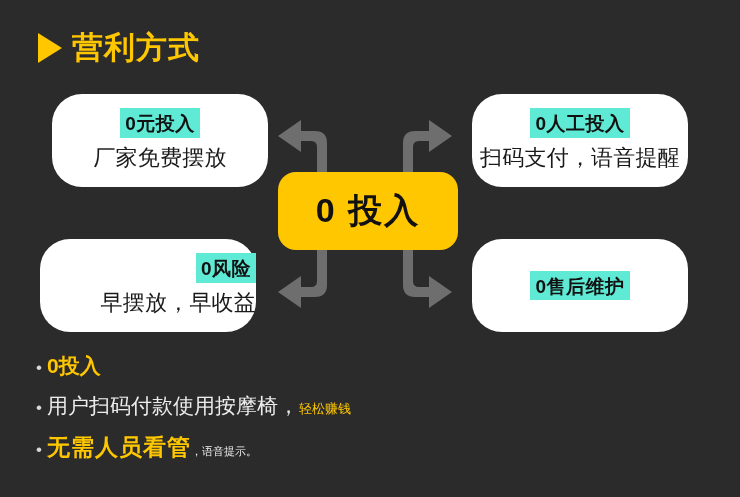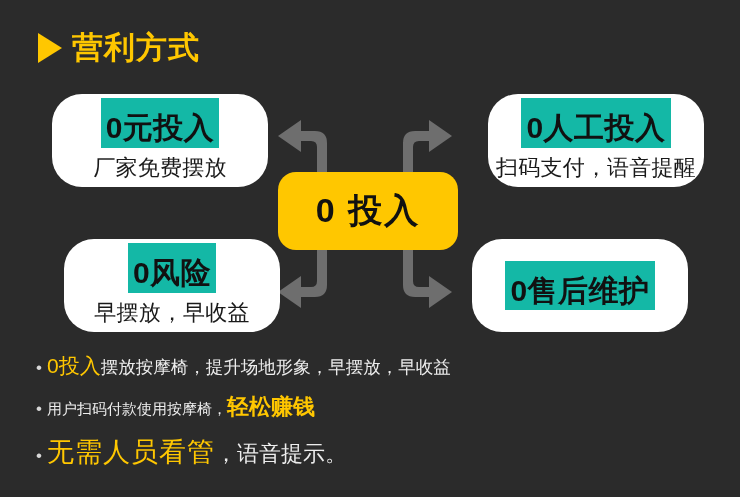--- a/index.html
+++ b/index.html
@@ -51,31 +51,31 @@
     height: 93px;
     background: #ffffff;
     border-radius: 30px;
     display: flex;
     flex-direction: column;
     align-items: center;
     justify-content: center;
     box-sizing: border-box;
   }
   .card.tl { left: 52px;  top: 94px; }
-  .card.tr { left: 472px; top: 94px; margin-left: 16px; }
-  .card.bl { left: 64px;  top: 239px; }
+  .card.tr { left: 472px; top: 94px; }
+  .card.bl { left: 40px;  top: 239px; align-items: flex-end; }
   .card.br { left: 472px; top: 239px; }
 
   .card-head {
-    background: #14b8a6;
+    background: #5eead4;
     color: #111111;
-    font-size: 30px;
+    font-size: 19px;
     font-weight: bold;
     line-height: 1.18;
-    padding: 12px 5px 2px 5px;
+    padding: 5px 5px 2px 5px;
     white-space: nowrap;
     letter-spacing: 0.5px;
   }
   .card-sub {
     color: #1a1a1a;
     font-size: 22px;
     margin-top: 5px;
     white-space: nowrap;
     letter-spacing: 0.2px;
   }
@@ -128,26 +128,26 @@
     font-size: 17px;
     margin-right: 5px;
     line-height: 1;
   }
   .b-yellow {
     color: #ffc700;
   }
   .b-white {
     color: #ededed;
   }
-  .b1-em { font-size: 21px; font-weight: normal; }
+  .b1-em { font-size: 21px; font-weight: bold; }
   .b1-rest { font-size: 17.5px; }
-  .b2-rest { font-size: 15px; }
-  .b2-em  { font-size: 22px; font-weight: bold; }
-  .b3-em  { font-size: 27px; font-weight: normal; letter-spacing: 1px; }
-  .b3-rest { font-size: 22px; }
+  .b2-rest { font-size: 21px; }
+  .b2-em  { font-size: 13px; font-weight: normal; }
+  .b3-em  { font-size: 23px; font-weight: bold; letter-spacing: 1px; }
+  .b3-rest { font-size: 11px; }
 </style>
 </head>
 <body>
 
 <div id="stage">
 
   <div class="header">
     <div class="tri"></div>
     <div class="header-title">营利方式</div>
   </div>
@@ -192,21 +192,20 @@
 
   <div class="center-badge">
     <span>0 投入</span>
   </div>
 
   <div class="bullets">
 
     <div class="bullet">
       <span class="dot">•</span>
       <span class="b-yellow b1-em">0投入</span>
-      <span class="b-white b1-rest">摆放按摩椅，提升场地形象，早摆放，早收益</span>
     </div>
 
     <div class="bullet">
       <span class="dot">•</span>
       <span class="b-white b2-rest">用户扫码付款使用按摩椅，</span>
       <span class="b-yellow b2-em">轻松赚钱</span>
     </div>
 
     <div class="bullet">
       <span class="dot">•</span>

